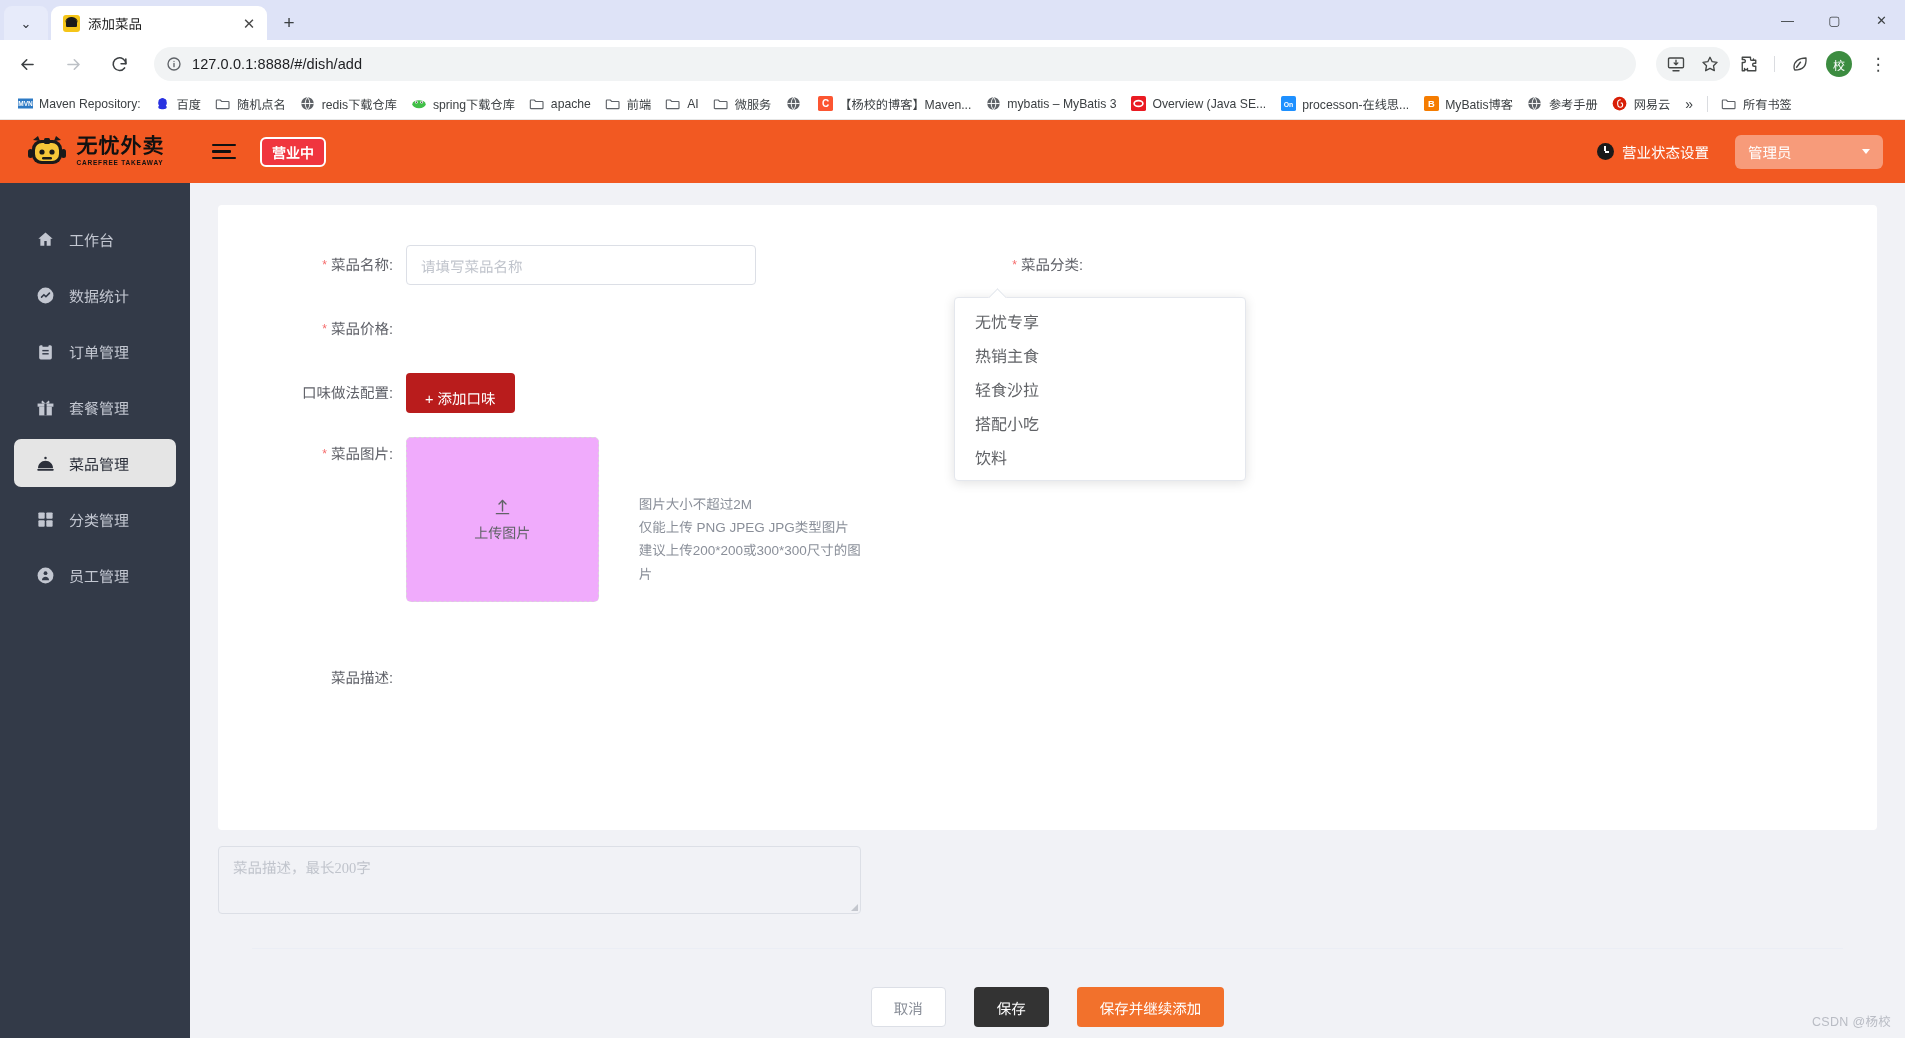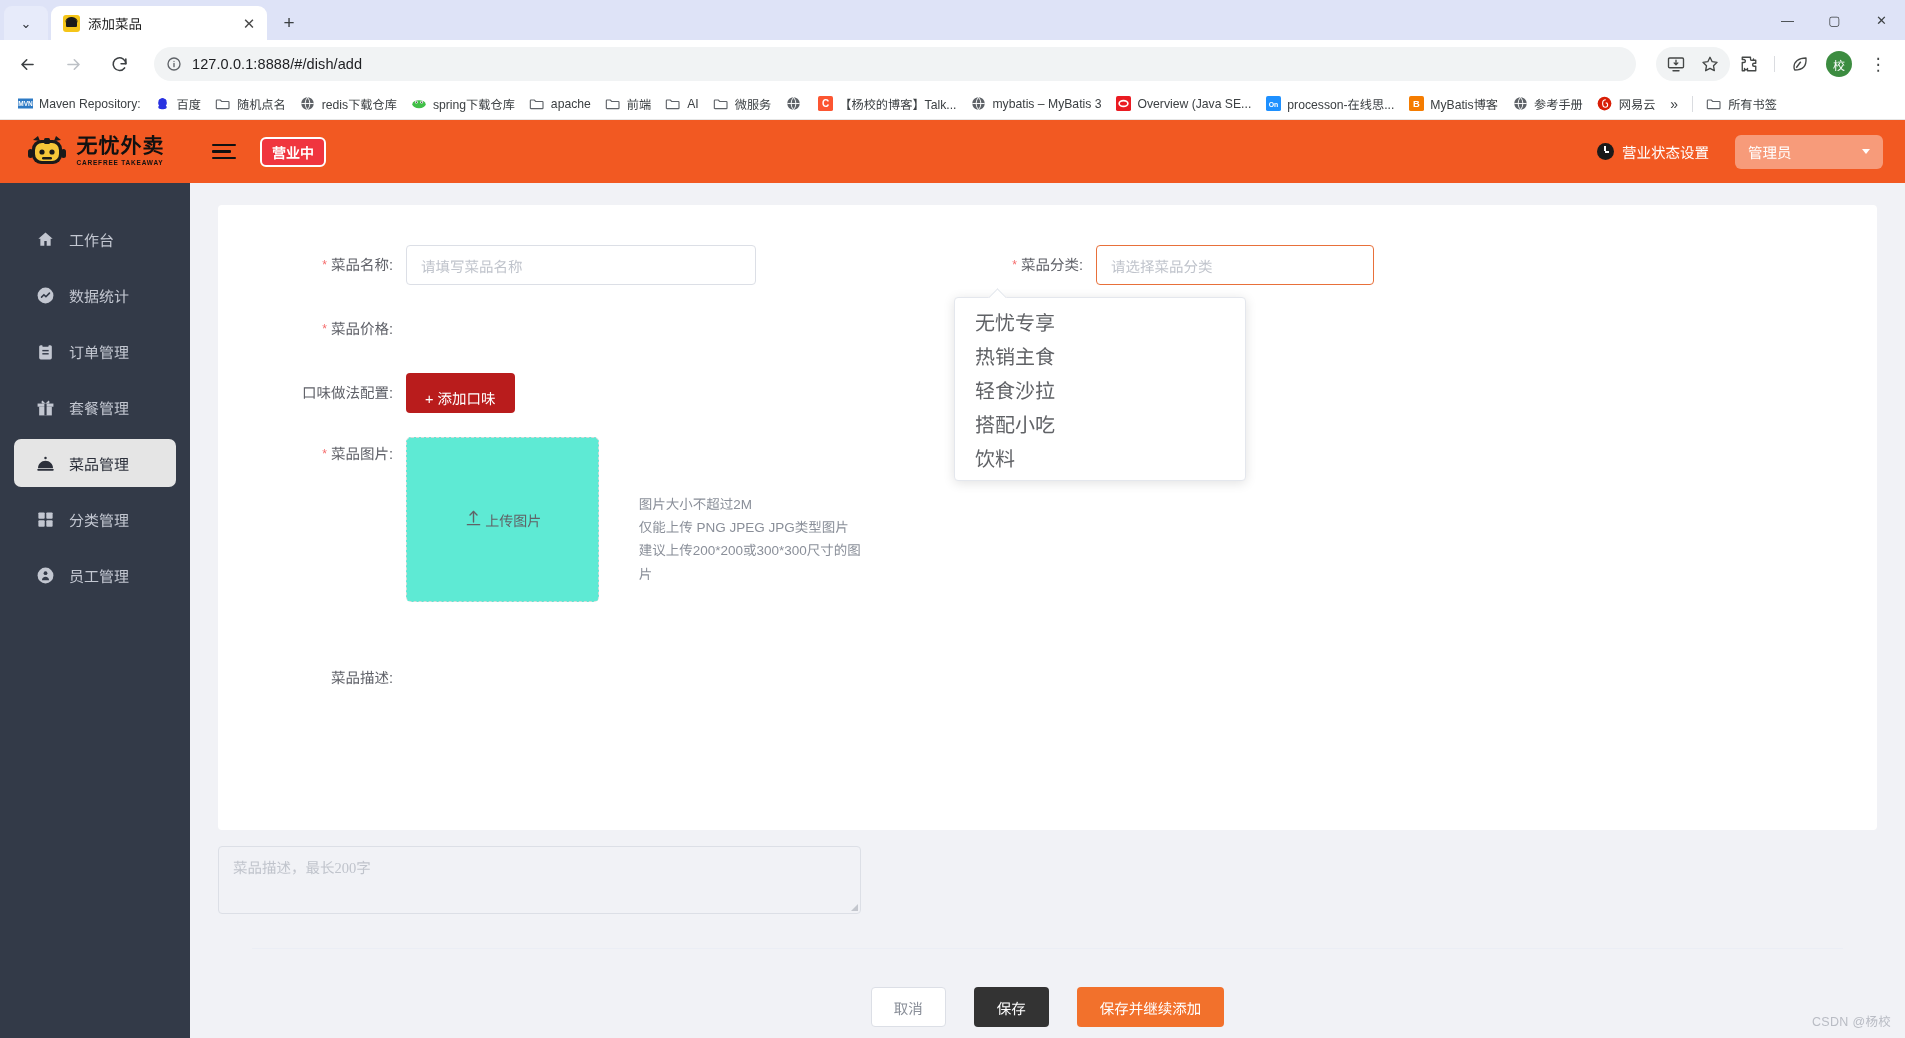--- a/index.html
+++ b/index.html
@@ -165,28 +165,28 @@
   .dropdown {
     position:absolute; left: -24px; top: 52px; width: 292px; background:#fff;
     border:1px solid #E4E7ED; border-radius:4px;
     box-shadow: 0 2px 12px 0 rgba(0,0,0,.12); padding: 6px 0 6px 0; z-index: 30;
   }
   .dropdown::before{
     content:""; position:absolute; top:-7px; left: 36px; width:12px;height:12px;
     background:#fff; border-left:1px solid #E4E7ED; border-top:1px solid #E4E7ED;
     transform: rotate(45deg);
   }
-  .dd-item { height:34px; display:flex; align-items:center; padding: 0 20px; font-size:20px; color:#606266; }
+  .dd-item { height:34px; display:flex; align-items:center; padding: 0 20px; font-size:16px; color:#606266; }
 
   
   .upload-row { display:flex; align-items:flex-start; margin-bottom: 26px; }
   .upload-box {
     width:198px;height:165px; border:1px dashed #d9d9d9; border-radius:5px;
-    display:flex;align-items:center;justify-content:center;gap:1px;
-    color:#606266; font-size:14px; background:#5eead4;
+    display:flex;flex-direction:column;align-items:center;justify-content:center;gap:1px;
+    color:#606266; font-size:14px; background:#f0abfc;
   }
   .upload-hint { margin-left: 40px; padding-top: 56px; font-size:13.5px; color:#8a8f99; line-height: 1.72; }
 
   .desc-row { display:flex; align-items:flex-start; margin-top: 30px; flex-direction: column; }
   .textarea {
     width: 643px; height: 68px; border:1px solid #DCDFE6; border-radius:4px;
     padding: 9px 14px; font-size:14.5px; color:#C0C4CC; position:relative;font-family:Liberation Serif, serif;
   }
   .textarea::after{
     content:""; position:absolute; right:2px; bottom:2px; width:0;height:0;
@@ -389,21 +389,21 @@
       <span class="lbl"></span>
     </div>
 
     <div class="bm">
       <span class="bm-ico">
         <svg width="15" height="15" viewBox="0 0 24 24">
             <rect width="24" height="24" rx="3" fill="#FC5531"></rect>
             <text x="12" y="18" font-size="16" font-weight="bold" fill="#fff" text-anchor="middle" font-family="Liberation Sans">C</text>
           </svg>
       </span>
-      <span class="lbl">【杨校的博客】Talk...</span>
+      <span class="lbl">【杨校的博客】Maven...</span>
     </div>
 
     <div class="bm">
       <span class="bm-ico">
         <svg width="15" height="15" viewBox="0 0 24 24">
             <circle cx="12" cy="12" r="10" fill="#5f6368"></circle>
             <path d="M12 2a15 15 0 000 20M12 2a15 15 0 010 20M2 12h20" stroke="#fff" stroke-width="1.5" fill="none"></path>
           </svg>
       </span>
       <span class="lbl">mybatis – MyBatis 3</span>
@@ -645,23 +645,20 @@
                   <div>建议上传200*200或300*300尺寸的图片</div>
                 </div>
               </div>
             </div>
 
             <div class="col col-right">
               <div class="frow select-wrap">
                 <div class="flabel">
                   <span class="req">*</span><span>菜品分类:</span>
                 </div>
-                <div class="finput focused">
-                  <span>请选择菜品分类</span>
-                </div>
 
                 <div class="dropdown">
                   <div class="dd-item">无忧专享</div>
                   <div class="dd-item">热销主食</div>
                   <div class="dd-item">轻食沙拉</div>
                   <div class="dd-item">搭配小吃</div>
                   <div class="dd-item">饮料</div>
                 </div>
 
               </div>

